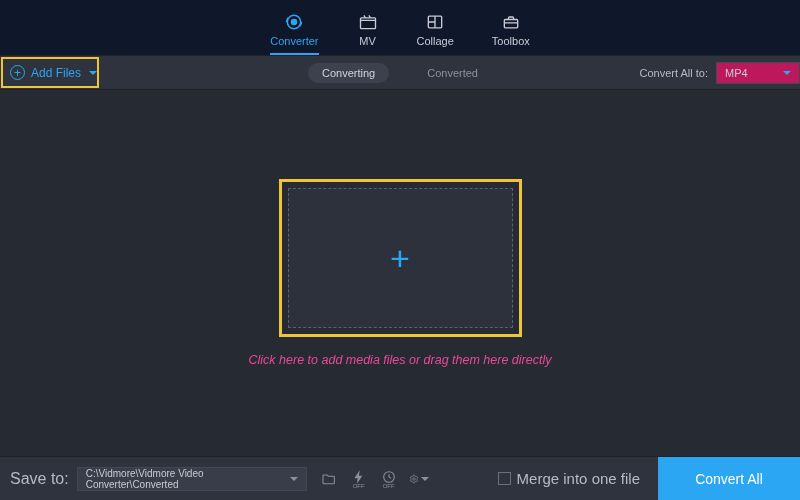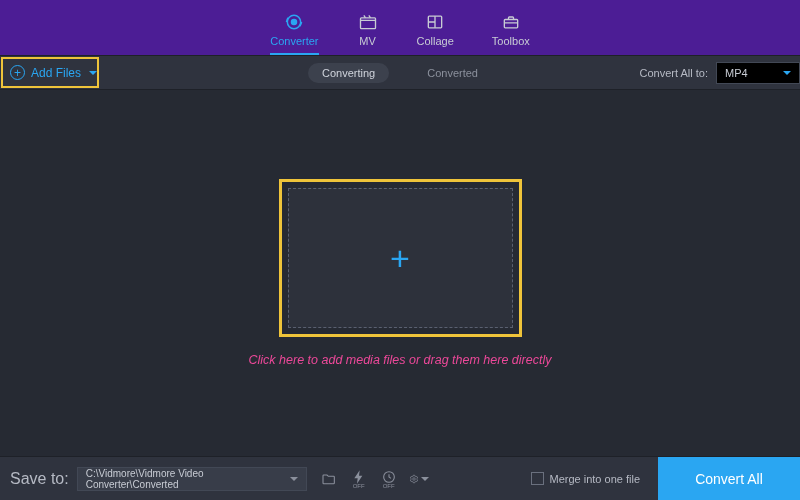--- a/index.html
+++ b/index.html
@@ -14,21 +14,21 @@
     position: relative;
   }
 
   
   .topnav {
     height: 56px;
     display: flex;
     justify-content: center;
     align-items: flex-end;
     gap: 38px;
-    background: #4c1d95;
+    background: #0f172a;
     border-bottom: 1px solid #1e2128;
   }
   .nav-item {
     display: flex;
     flex-direction: column;
     align-items: center;
     gap: 3px;
     padding-bottom: 6px;
     cursor: pointer;
     color: #c8ccd4;
@@ -108,21 +108,21 @@
 
   .convert-all-to {
     margin-left: auto;
     display: flex;
     align-items: center;
     gap: 8px;
     font-size: 11px;
     color: #b6bac4;
   }
   .format-select {
-    background: #000000;
+    background: #be185d;
     border: 1px solid #424855;
     color: #c8ccd4;
     width: 84px;
     height: 22px;
     display:flex; align-items:center;
     padding: 0 8px;
     justify-content: space-between;
     cursor:pointer;
     font-size:11px;
   }
@@ -206,21 +206,21 @@
     color:#8b909c;
     cursor:pointer;
   }
   .tool-btn svg { width: 16px; height:16px; }
   .tool-btn .sub { font-size:6px; margin-top:-2px; }
   .merge-group {
     margin-left: auto;
     display:flex;
     align-items:center;
     gap:6px;
-    font-size: 11px;
+    font-size: 15px;
     color:#b6bac4;
     padding-right: 10px;
     cursor:pointer;
   }
   .checkbox {
     width:13px; height:13px;
     border:1px solid #6a707e;
     background:#2f333e;
   }
   .convert-btn {

